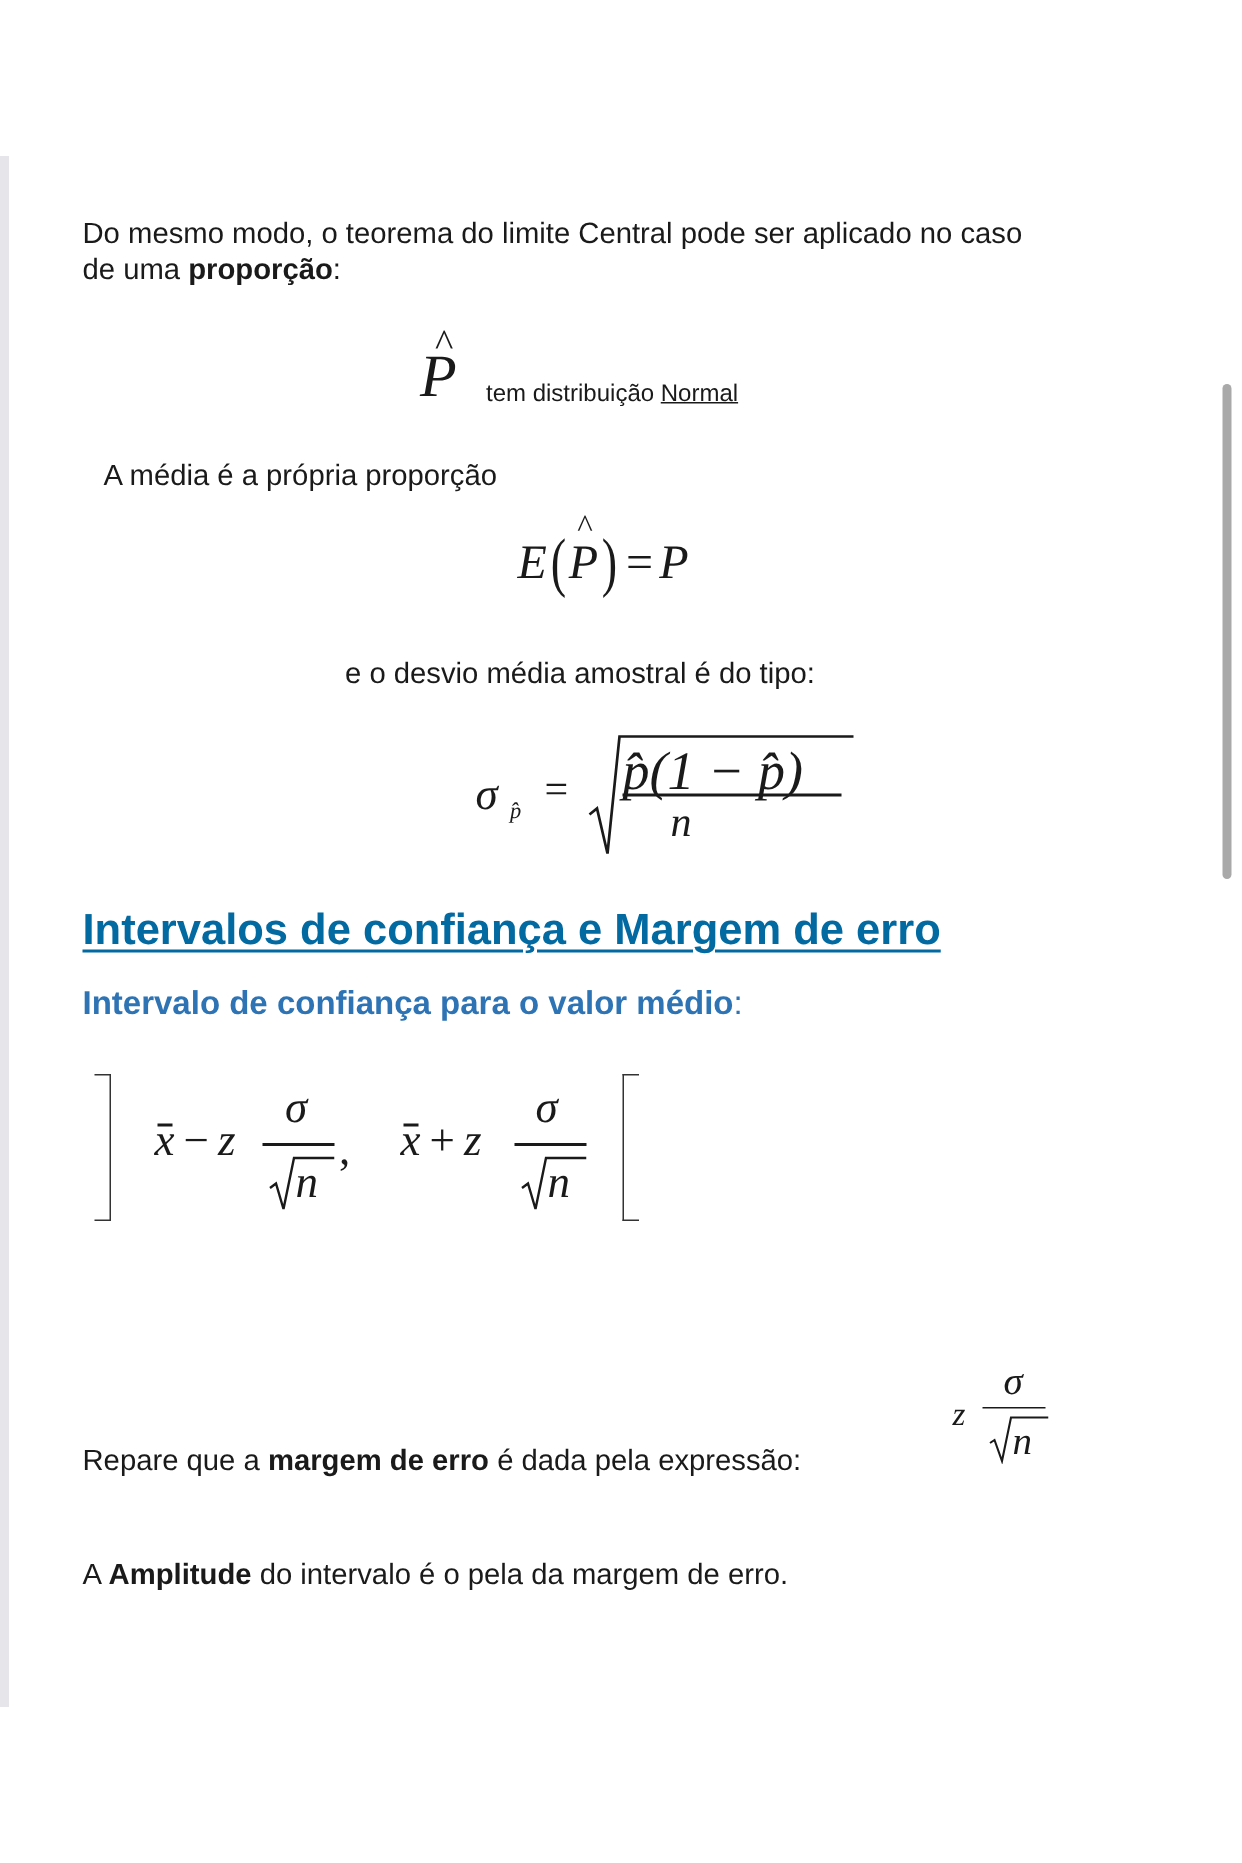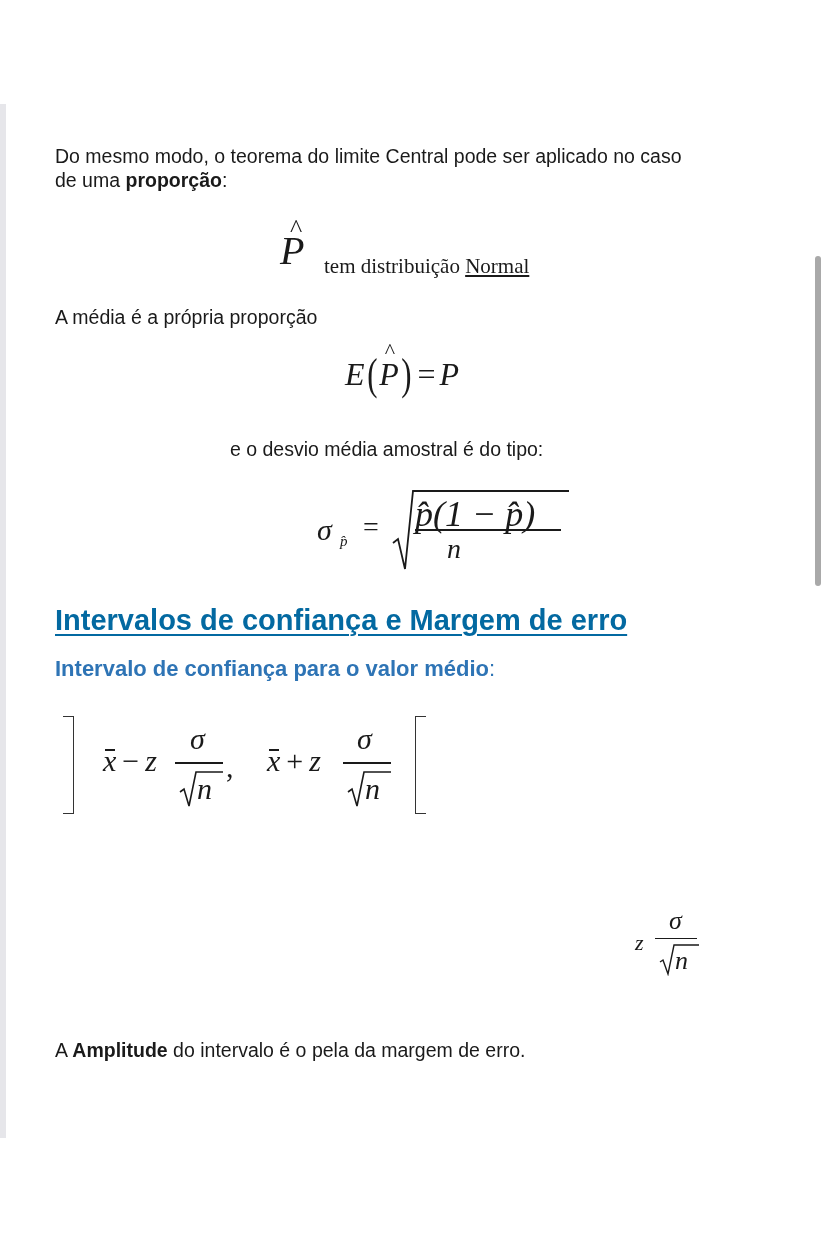--- a/index.html
+++ b/index.html
@@ -87,23 +87,22 @@
     }
     .hat-mark {
       position: absolute;
       font-style: normal;
       line-height: 1;
     }
     .phat-text {
       position: absolute;
       left: 44px;
       top: 32px;
-      font-size: 21px;
-      white-space: nowrap;
-      font-family: Liberation Serif, serif;
+      font-size: 16px;
+      white-space: nowrap;
     }
     .underline { text-decoration: underline; }
 
     
     .expect {
       position: absolute;
       left: 290px;
       top: 250px;
       font-size: 32px;
       line-height: 40px;
@@ -274,21 +273,21 @@
     <div class="phat-block">
       <span class="phat-big math">
         <span>P</span>
         <span class="hat-mark" style="left:10px; top:-10px; font-size:26px;">^</span>
       </span>
       <span class="phat-text">
         <span>tem distribuição </span><span class="underline">Normal</span>
       </span>
     </div>
 
-    <div class="p" style="top:201px;">A média é a própria proporção</div>
+    <div class="p" style="top:201px;margin-left:14px;">A média é a própria proporção</div>
 
     <div class="expect math">
       <span>E</span><span class="paren-big">(</span><span class="hatted"><span>P</span><span class="hat-mark">^</span></span><span class="paren-big">)</span><span class="up" style="margin:0 4px;">=</span><span>P</span>
     </div>
 
     <div class="p" style="top:333px; left:175px;">e o desvio média amostral é do tipo:</div>
 
     <div class="sigma-formula math">
       <span class="sigma-sym">σ</span>
       <span class="sigma-sub">p̂</span>
@@ -327,20 +326,23 @@
       <span class="mi" style="left:294px; top:12px;">σ</span>
       <div class="frac-line" style="left:280px; top:50px; width:48px;"></div>
       <svg class="small-sqrt" style="left:284px; top:56px;" width="44" height="40" viewBox="0 0 44 40">
         <polyline points="1,24 5,21 10,38 17,4 44,4" fill="none" stroke="#1a1a1a" stroke-width="1.6"></polyline>
       </svg>
       <span class="mi" style="left:302px; top:62px;">n</span>
 
       <div class="bracket left-facing" style="left:352px;"></div>
     </div>
 
+    <div class="p" style="top:858px;">
+      <span>Repare que  a </span><span class="bold">margem de erro</span><span> é dada pela expressão:</span>
+    </div>
 
     <div class="margin-formula math">
       <span class="mi" style="left:0; top:24px; font-size:22px;">z</span>
       <span class="mi" style="left:34px; top:2px; font-size:26px;">σ</span>
       <div class="frac-line" style="left:20px; top:34px; width:42px; height:1.4px;"></div>
       <svg class="small-sqrt" style="left:24px; top:38px;" width="40" height="34" viewBox="0 0 40 34">
         <polyline points="1,20 4,18 9,32 15,3 40,3" fill="none" stroke="#1a1a1a" stroke-width="1.4"></polyline>
       </svg>
       <span class="mi" style="left:40px; top:42px; font-size:26px;">n</span>
     </div>

